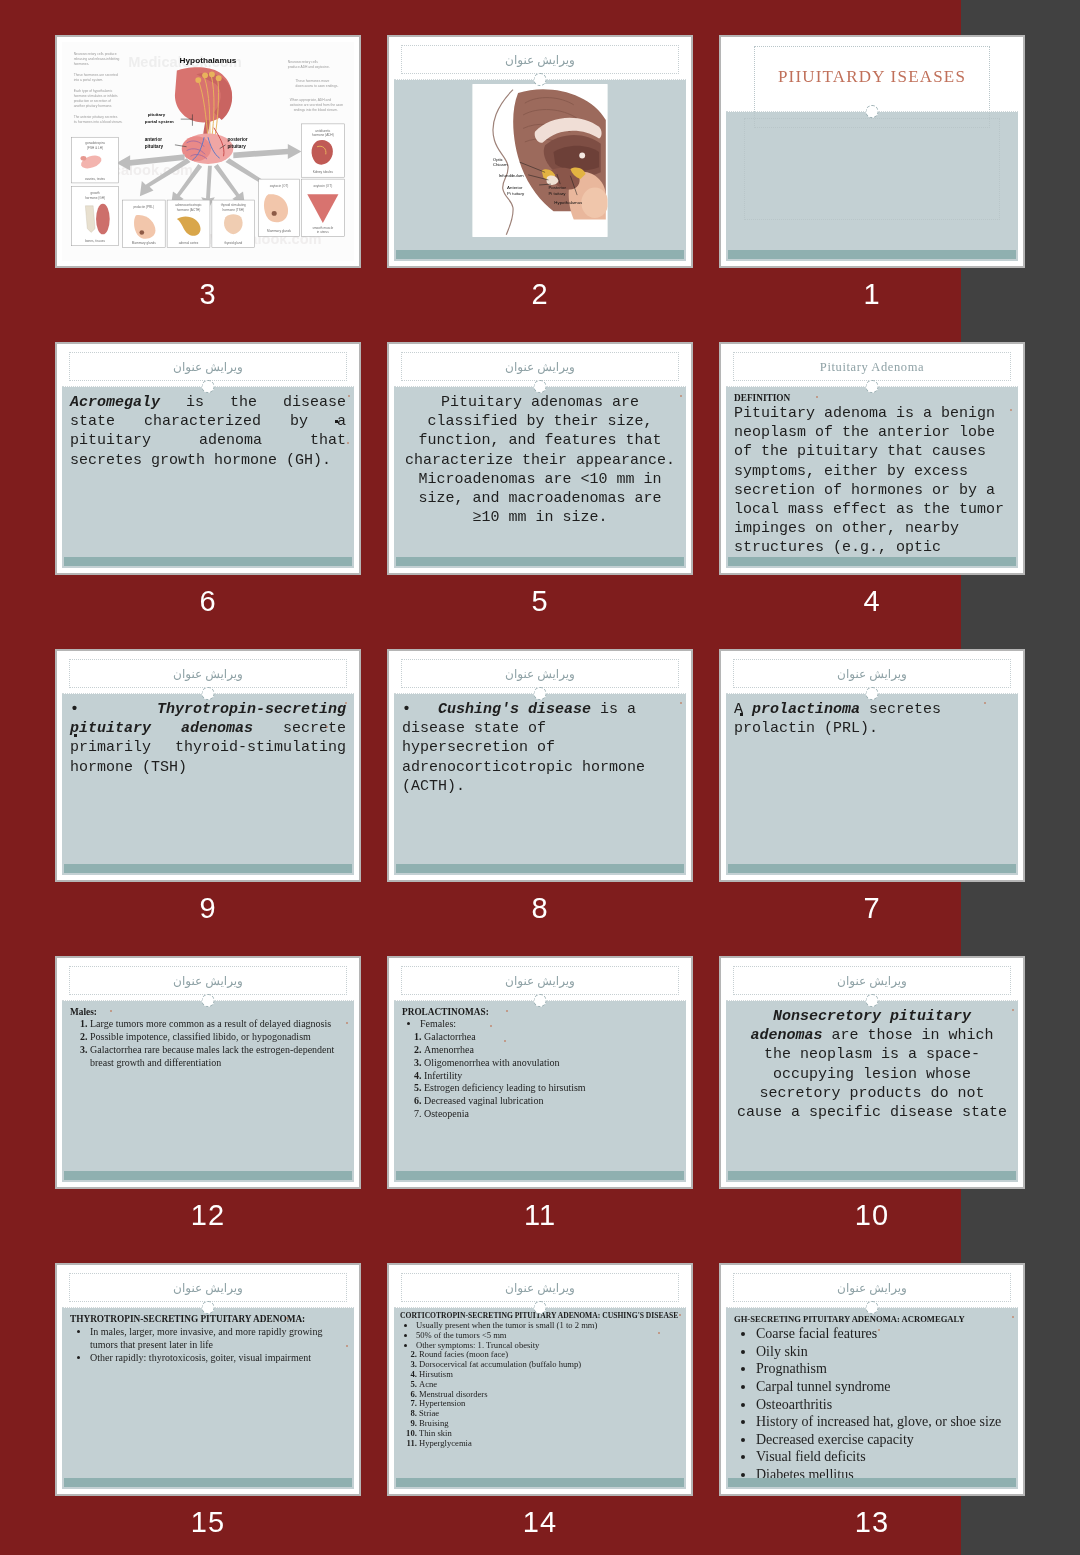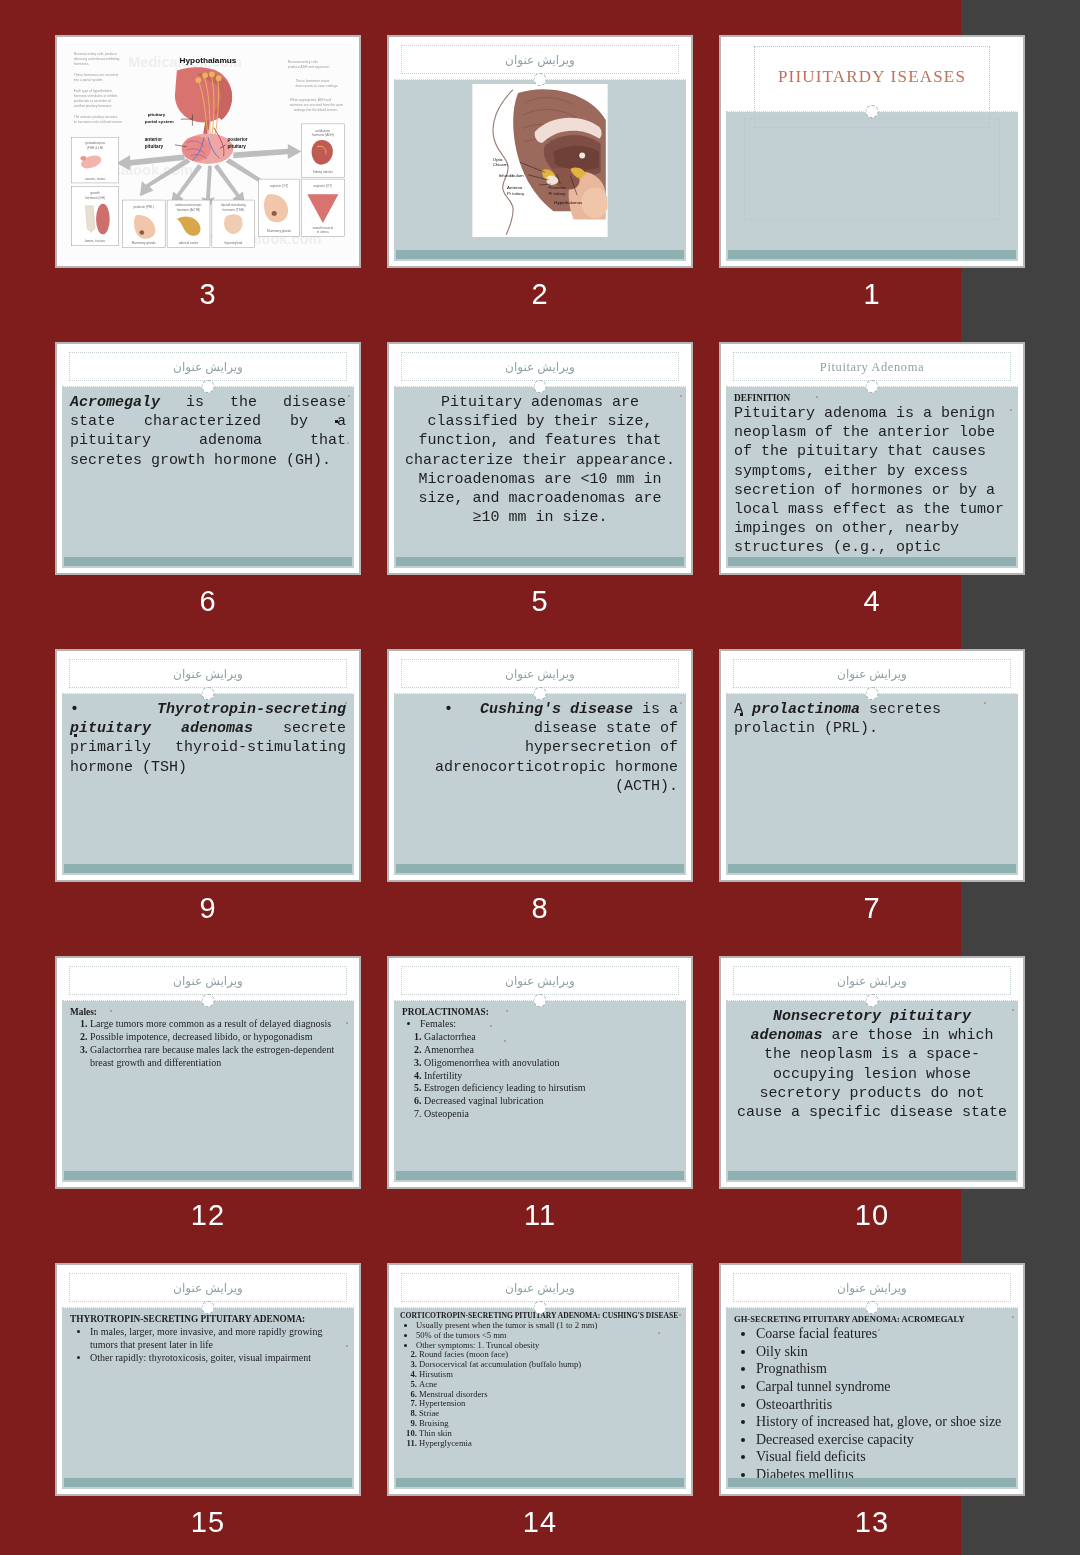--- a/index.html
+++ b/index.html
@@ -526,21 +526,21 @@
         <div class="thumb-inner">
           <div class="slide">
             <div class="title-band">
               <div class="title-box"></div>
               <div class="slide-title">ویرایش عنوان</div>
               <div class="divider"></div>
               <div class="ring"></div>
             </div>
             <div class="body">
               <div class="marker" style="right:4px;top:8px;"></div>
-              <p class="btxt" style="text-align:right;"><span style="font-weight:bold;">•&nbsp;&nbsp;&nbsp;</span><span class="ital">Cushing's disease</span><span> is a disease state of hypersecretion of adrenocorticotropic hormone (ACTH).</span></p>
+              <p class="btxt" style="text-align:left;"><span style="font-weight:bold;">•&nbsp;&nbsp;&nbsp;</span><span class="ital">Cushing's disease</span><span> is a disease state of hypersecretion of adrenocorticotropic hormone (ACTH).</span></p>
             </div>
             <div class="footbar"></div>
           </div>
         </div>
       </div>
       <div class="num">8</div>
     </div>
 
     <div class="cell">
       <div class="thumb">
@@ -573,21 +573,21 @@
               <div class="slide-title">ویرایش عنوان</div>
               <div class="divider"></div>
               <div class="ring"></div>
             </div>
             <div class="body">
               <div class="marker" style="left:48px;top:9px;"></div>
               <div class="marker" style="right:6px;top:21px;"></div>
               <p class="head">Males:</p>
               <ol class="bl">
                 <li><span>Large tumors more common as a result of delayed diagnosis</span></li>
-                <li><span>Possible impotence, decreased libido, or hypogonadism</span></li>
+                <li><span>Possible impotence, classified libido, or hypogonadism</span></li>
                 <li><span>Galactorrhea rare because males lack the estrogen-dependent breast growth and differentiation</span></li>
               </ol>
             </div>
             <div class="footbar"></div>
           </div>
         </div>
       </div>
       <div class="num">12</div>
     </div>
 

